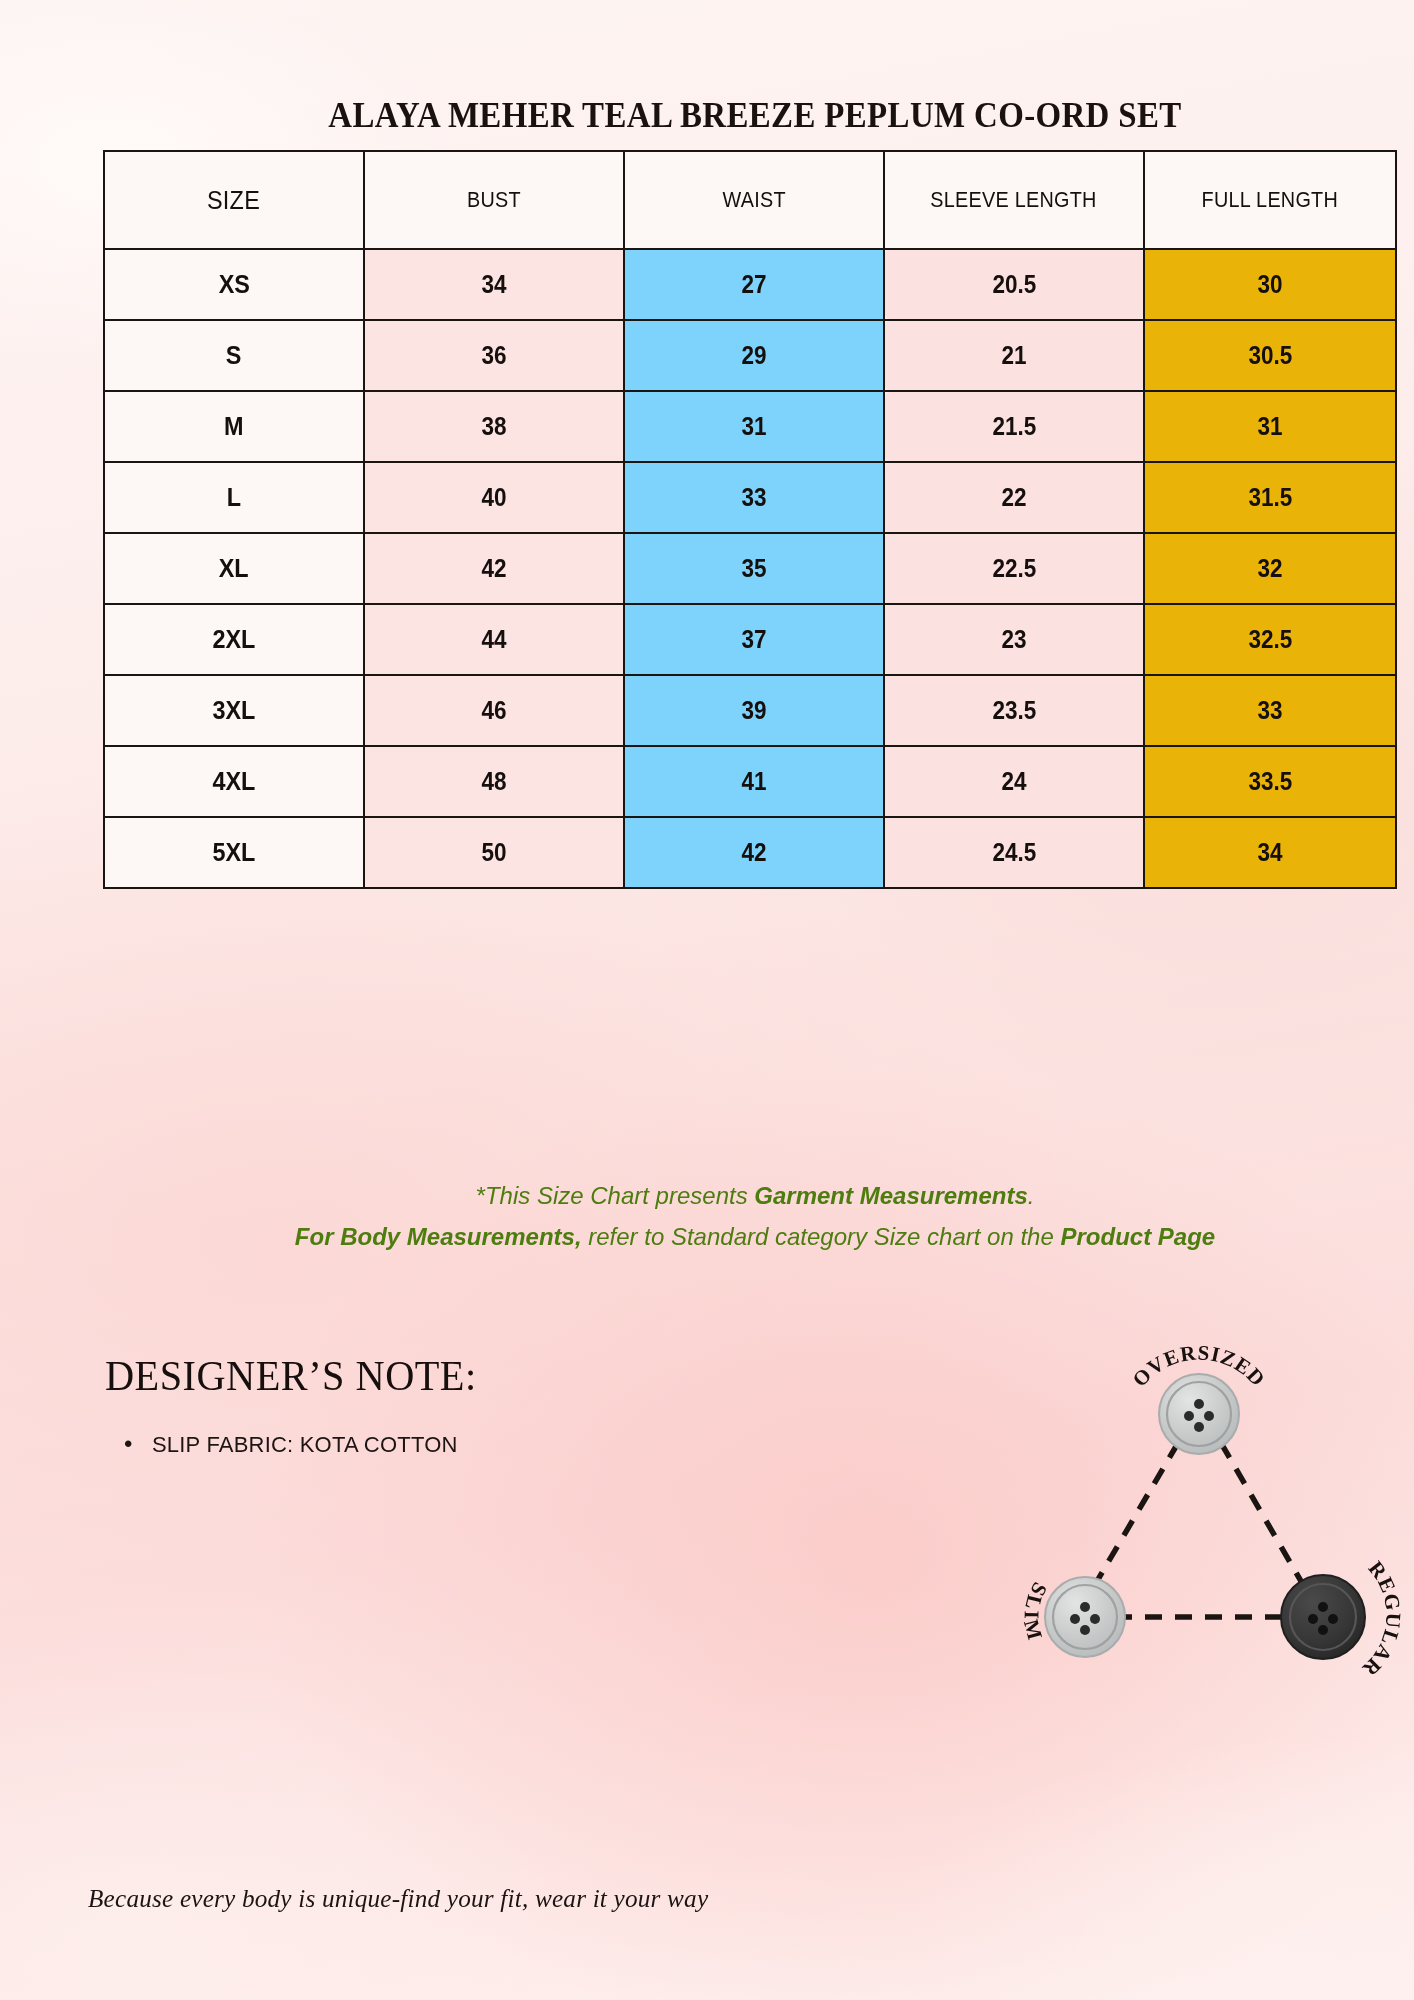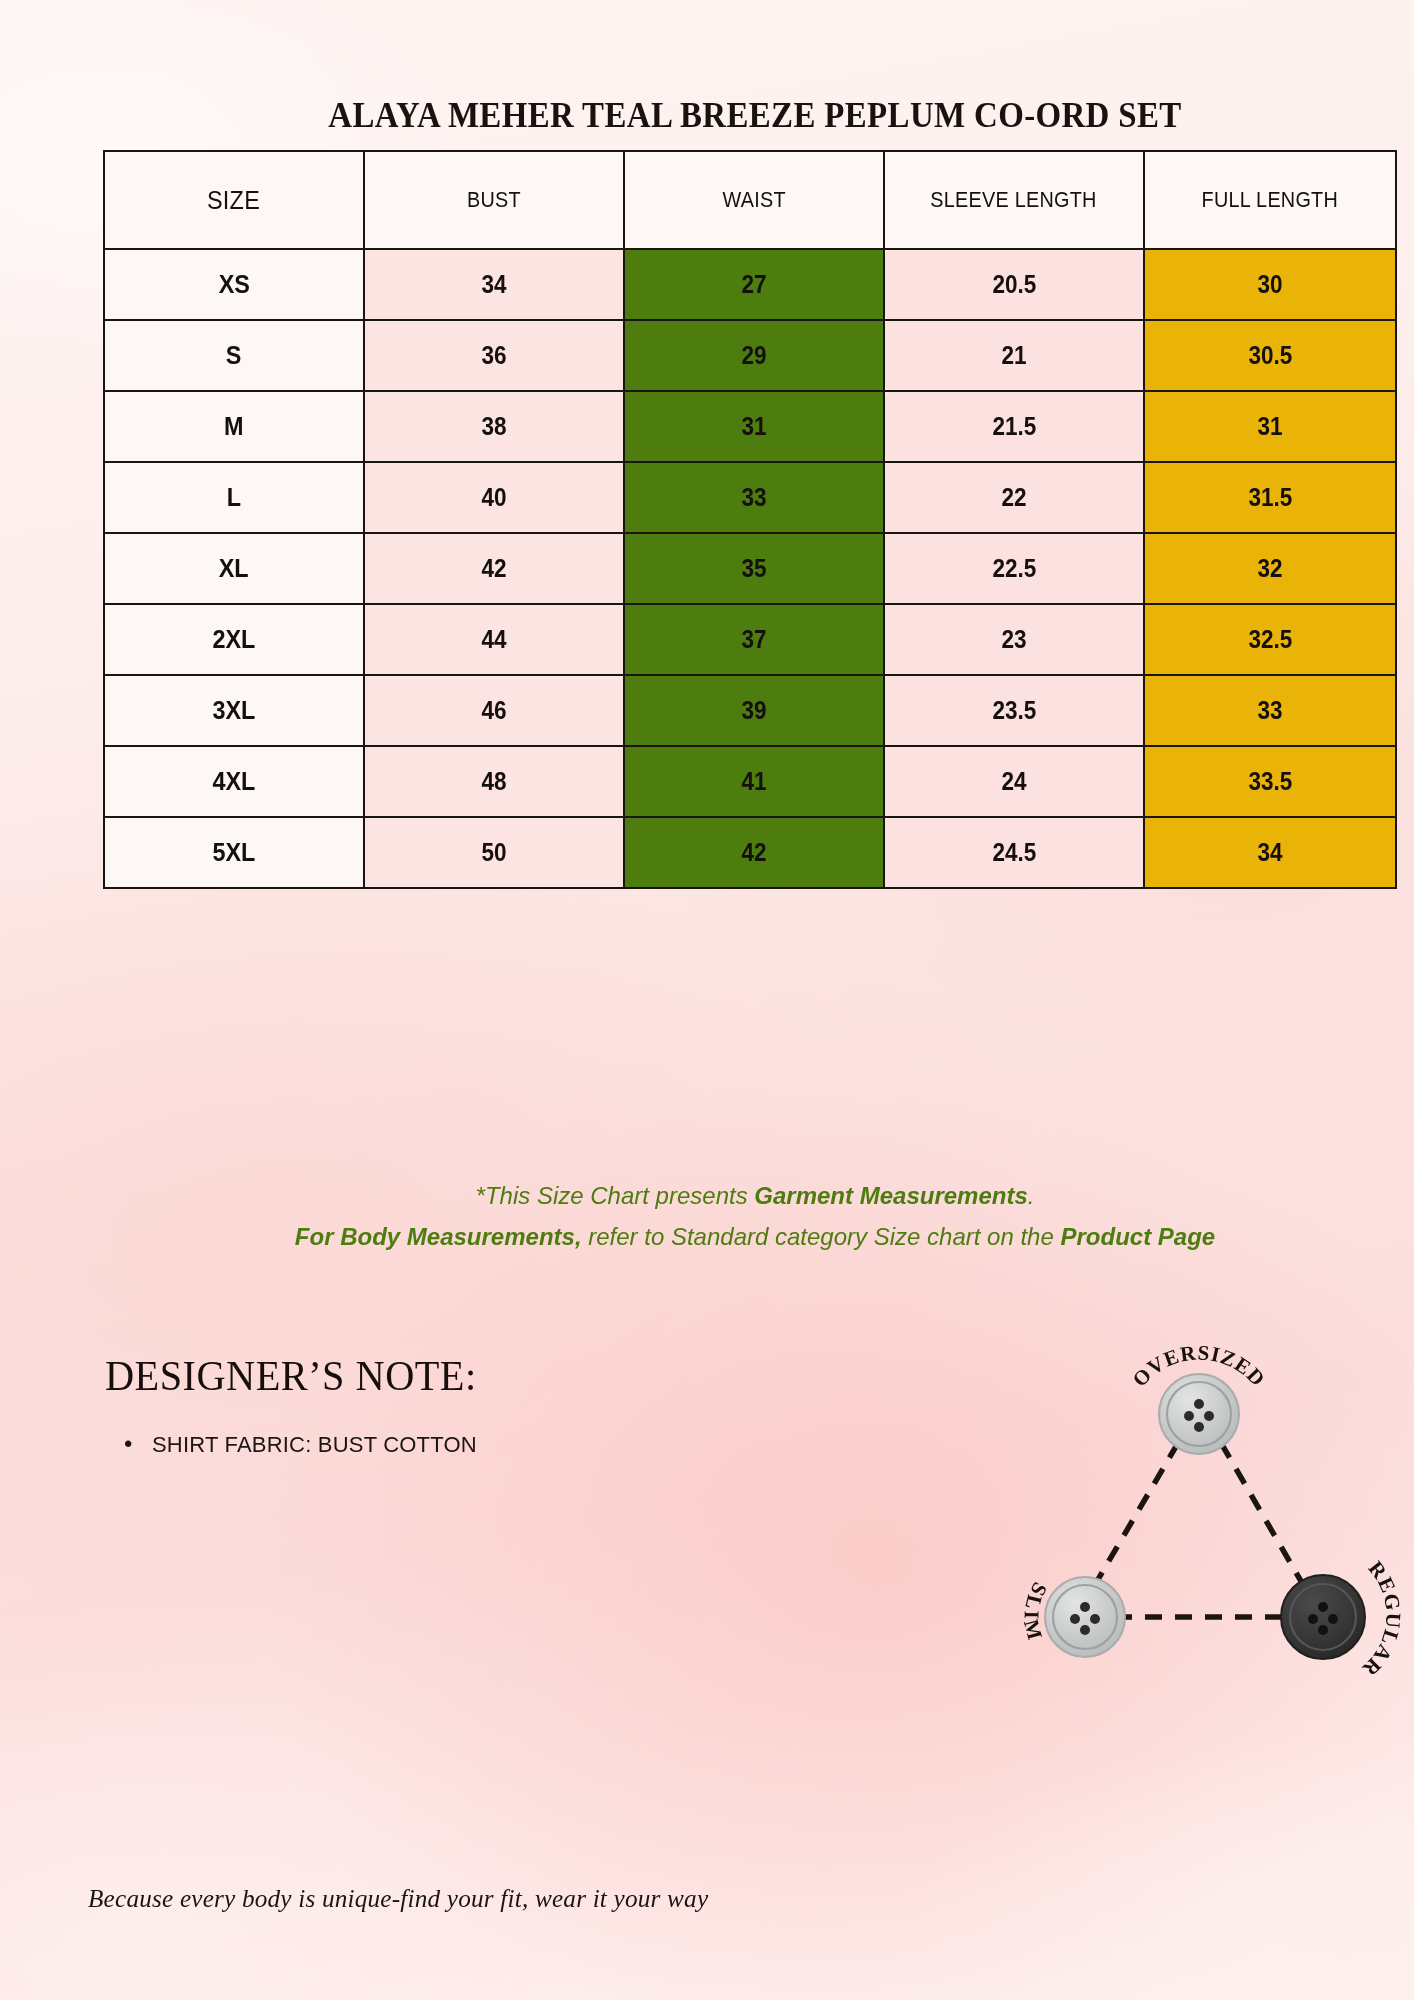--- a/index.html
+++ b/index.html
@@ -104,21 +104,21 @@
     background: #fdf7f6;
     font-size: 26px;
   }
   .col-size  { width: 200px; }
   .col-bust  { width: 200px; }
   .col-waist { width: 200px; }
   .col-sleeve{ width: 200px; }
   .col-full  { width: 194px; }
 
   
-  .chart-table tbody td.m2 { background: #4d7c0f; }
+  .chart-table tbody td.m2 { background: #7dd3fc; }
   .chart-table tbody td.m3 { background: #fbe2e0; border-radius: 8px; }
   .chart-table tbody td.m4 { background: #eab308; }
 
   
   .footnote {
     position: absolute;
     top: 1175px;
     left: 0;
     width: 1414px;
     text-align: center;
@@ -286,21 +286,21 @@
     </tbody>
   </table>
 
   <div class="footnote">
     <span class="ln"><i>*This Size Chart presents </i><b>Garment Measurements</b><i>.</i></span>
     <span class="ln"><b>For Body Measurements,</b><i> refer to Standard category Size chart on the </i><b>Product Page</b></span>
   </div>
 
   <div class="dn-title">DESIGNER’S NOTE:</div>
   <ul class="dn-list">
-    <li>SHIRT FABRIC: BUST COTTON</li>
+    <li>SLIP FABRIC: KOTA COTTON</li>
   </ul>
 
   <div class="fit-diagram">
     <svg width="410" height="370" viewBox="0 0 410 370" xmlns="http://www.w3.org/2000/svg">
       <defs>
         <radialGradient id="btnLight" cx="38%" cy="32%" r="78%">
           <stop offset="0%" stop-color="#e3e5e5"></stop>
           <stop offset="55%" stop-color="#c9cbcb"></stop>
           <stop offset="100%" stop-color="#b6b9b9"></stop>
         </radialGradient>

